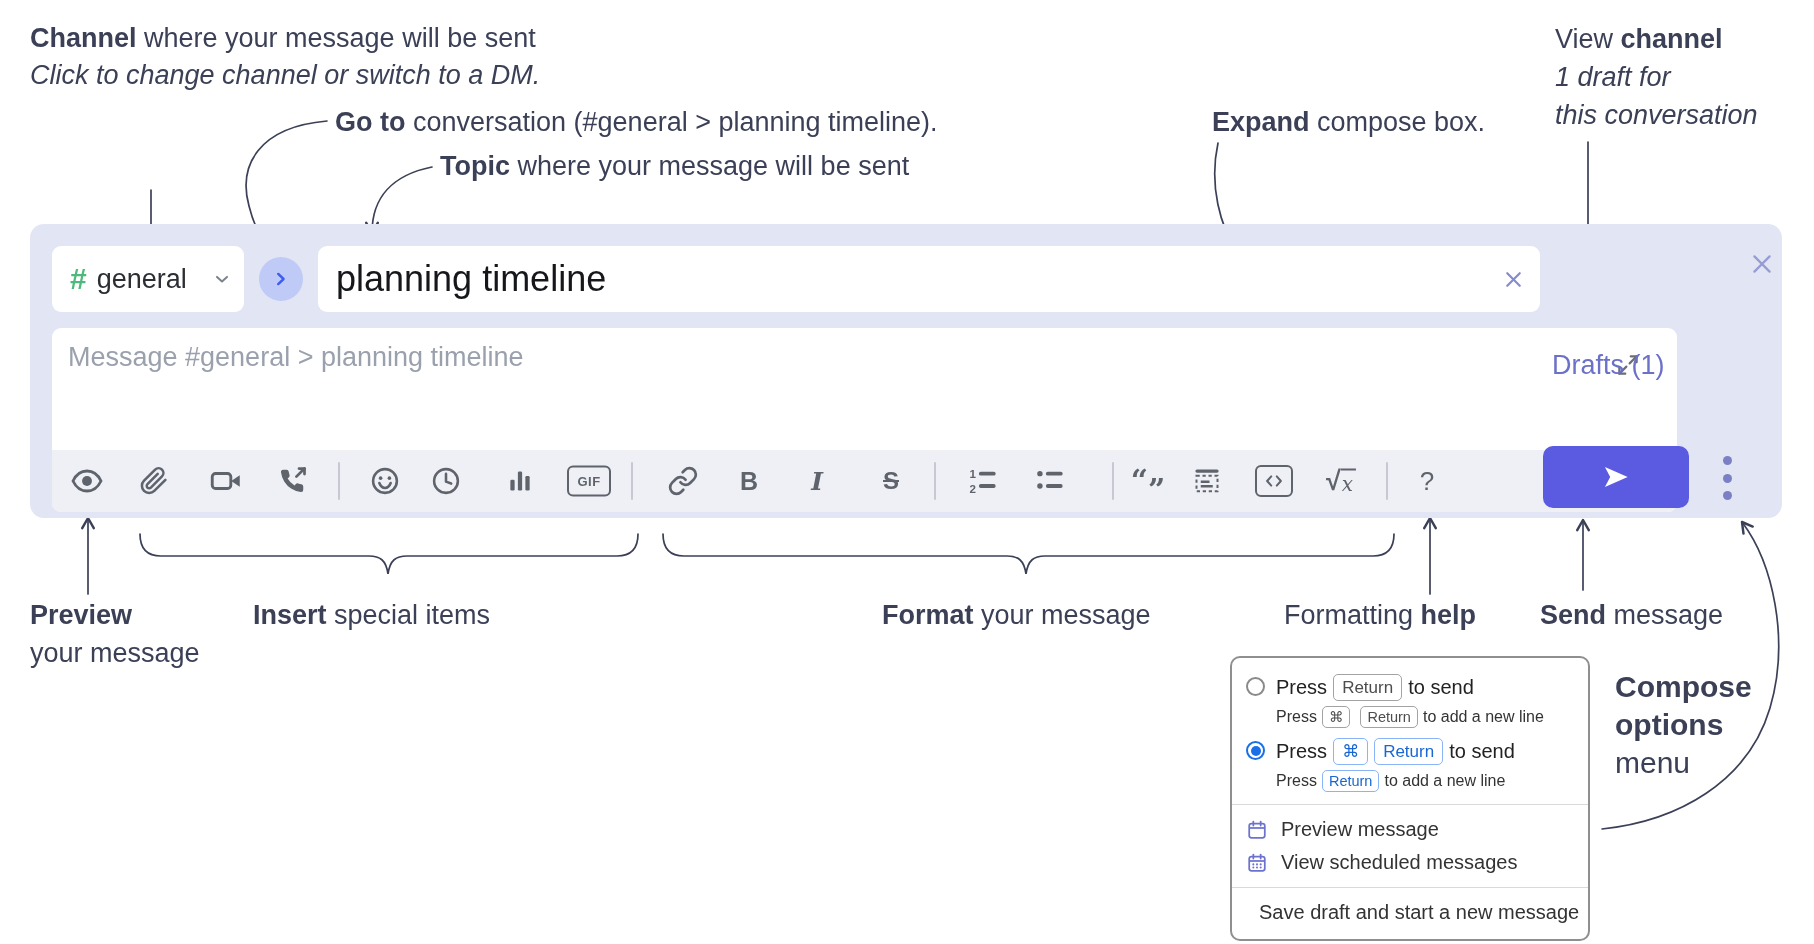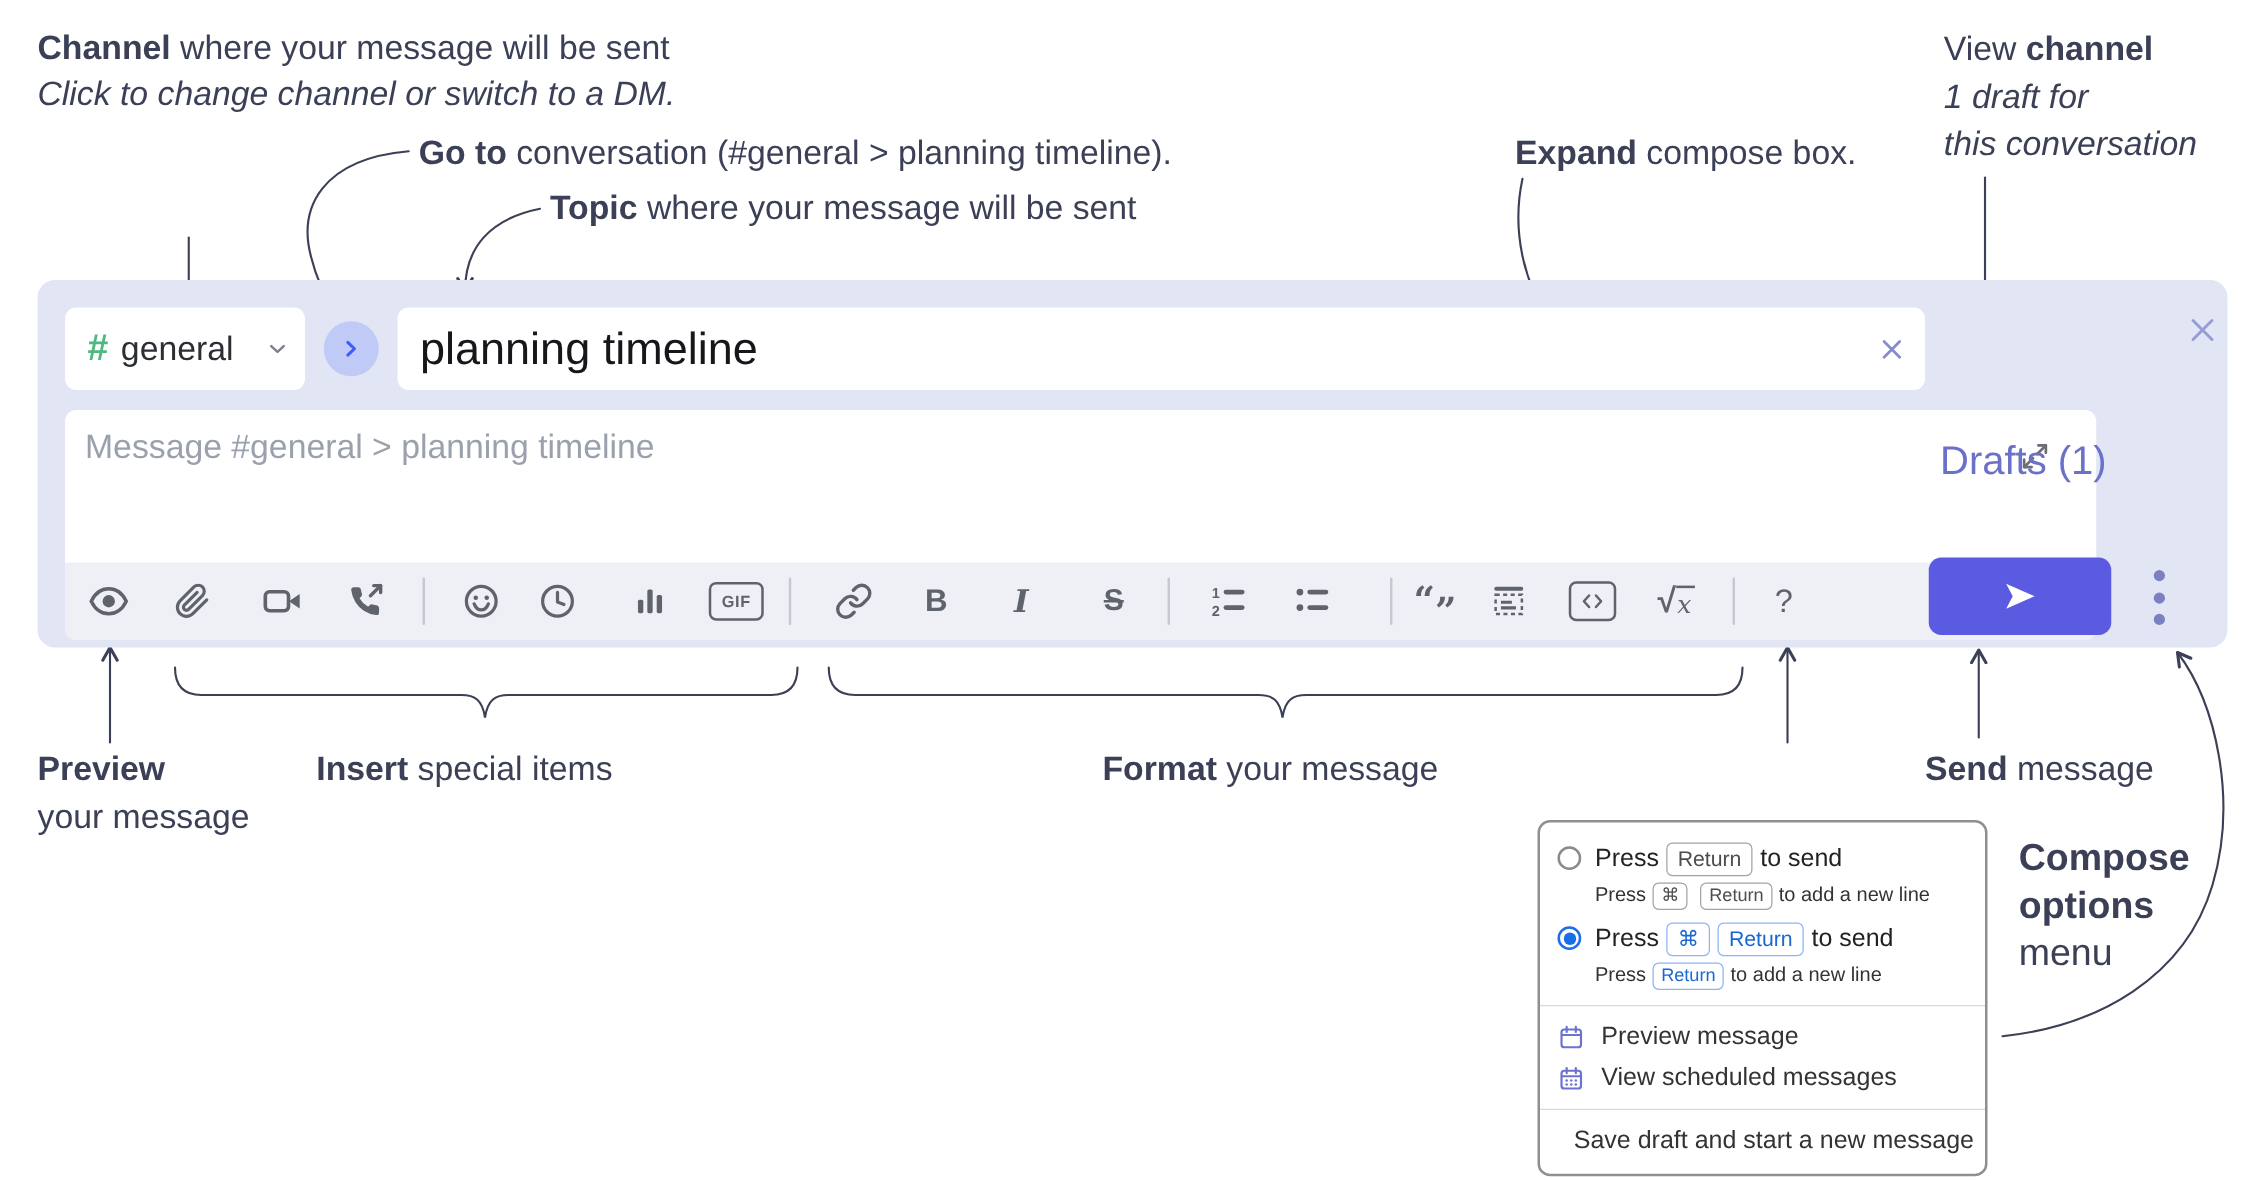--- a/index.html
+++ b/index.html
@@ -44,21 +44,21 @@
   .glyph-help{font-size:26px;font-weight:500;color:#5f636c;}
   .gif-box{border:2.2px solid #5f636c;border-radius:6px;width:40px;height:27px;display:flex;
            align-items:center;}
   .gif-box span{font-size:13px;font-weight:700;letter-spacing:.5px;color:#5f636c;}
   .code-box{border:2.2px solid #5f636c;border-radius:6px;width:34px;height:28px;display:flex;
             align-items:center;justify-content:center;}
   .math{display:flex;align-items:flex-start;color:#5f636c;}
   .math .sq{font-size:27px;font-weight:600;}
   .math .mx{font-size:20px;font-style:italic;font-family:"DejaVu Serif",serif;border-top:2.2px solid #5f636c;
             padding:1px 3px 0 1px;margin-top:3px;}
-  .drafts-link{position:absolute;left:1522px;top:126px;font-size:32px;color:#6b71c8;cursor:pointer;}
+  .drafts-link{position:absolute;left:1522px;top:126px;font-size:27px;color:#6b71c8;cursor:pointer;}
   .send-btn{position:absolute;left:1513px;top:222px;width:146px;height:62px;border-radius:10px;
             background:#5a5be0;display:flex;align-items:center;justify-content:center;cursor:pointer;}
   .ellipsis{position:absolute;left:1685px;top:232px;width:24px;height:44px;display:flex;flex-direction:column;
             align-items:center;justify-content:space-between;cursor:pointer;}
   .ellipsis i{width:9px;height:9px;border-radius:50%;background:#7b80c5;}
   
   .popup{position:absolute;left:1230px;top:656px;width:360px;background:#fff;border:2px solid #8f8f8f;
          border-radius:10px;padding:10px 0;box-sizing:border-box;}
   .opt{display:flex;align-items:flex-start;gap:11px;padding:6px 14px 2px 14px;cursor:pointer;}
   .radio{width:19px;height:19px;border:2px solid #8a8a8a;border-radius:50%;box-sizing:border-box;
@@ -304,20 +304,23 @@
   <div class="lbl" style="left:30px;top:596px;">
     <div><b>Preview</b></div>
     <div>your message</div>
   </div>
   <div class="lbl" style="left:253px;top:596px;">
     <b>Insert</b><span> special items</span>
   </div>
   <div class="lbl" style="left:882px;top:596px;">
     <b>Format</b><span> your message</span>
   </div>
+  <div class="lbl" style="left:1284px;top:596px;">
+    <span>Formatting </span><b>help</b>
+  </div>
   <div class="lbl" style="left:1540px;top:596px;">
     <b>Send</b><span> message</span>
   </div>
   <div class="lbl" style="left:1615px;top:668px;font-size:30px;">
     <div><b>Compose</b></div>
     <div><b>options</b></div>
     <div>menu</div>
   </div>
 
   <div class="popup">

